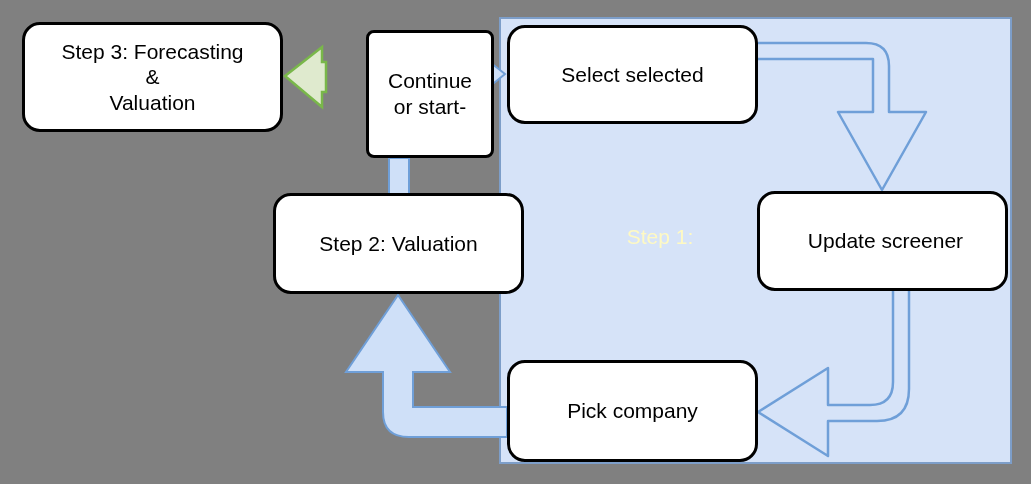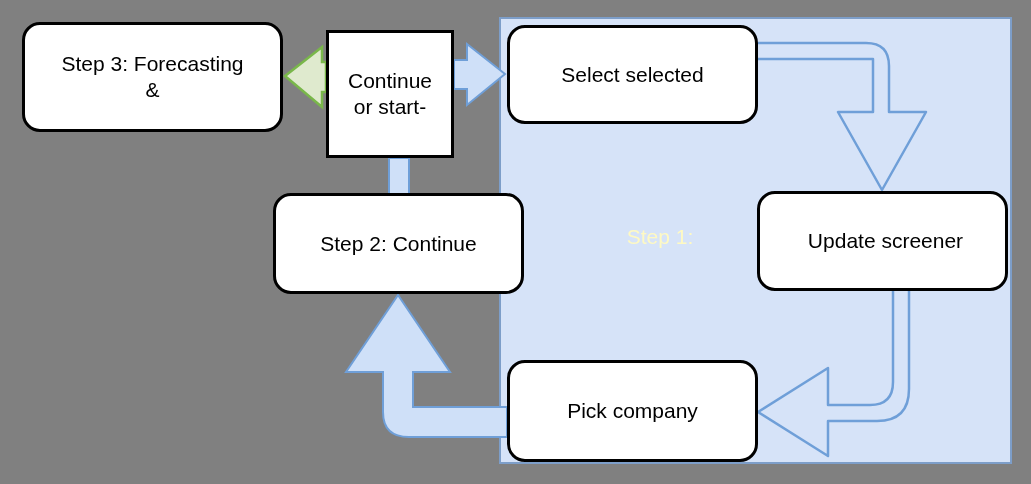--- a/index.html
+++ b/index.html
@@ -44,22 +44,23 @@
     display: flex;
     align-items: center;
     justify-content: center;
     text-align: center;
     font-size: 21px;
     color: #000000;
     line-height: 1.22;
     padding: 4px 10px;
   }
   .node.square {
-    border-radius: 0;
+    border-radius: 8px;
     border-width: 3px;
+    margin-left: 40px;
   }
   #node-step3   { left: 22px;  top: 22px;  width: 261px; height: 110px; }
   #node-decide  { left: 326px; top: 30px;  width: 128px; height: 128px; }
   #node-select  { left: 507px; top: 25px;  width: 251px; height: 99px; }
   #node-update  { left: 757px; top: 191px; width: 251px; height: 100px; padding-left: 16px; }
   #node-step2   { left: 273px; top: 193px; width: 251px; height: 101px; }
   #node-pick    { left: 507px; top: 360px; width: 251px; height: 102px; }
 
   .svg-layer {
     position: absolute;
@@ -107,41 +108,42 @@
     <path class="line-arrow" d="M 893,291 L 893,382 Q 893,405 870,405 L 828,405 L 828,368 L 758,412 L 828,456 L 828,421 L 877,421 Q 909,421 909,389 L 909,291"></path>
 
   </svg>
 
   <div class="panel-label">Step 1:</div>
 
   <div class="node" id="node-step3">
     <div>
       <div>Step 3: Forecasting</div>
       <div>&amp;</div>
+      <div>Valuation</div>
     </div>
   </div>
 
   <div class="node square" id="node-decide">
     <div>
       <div>Continue</div>
       <div>or start-</div>
     </div>
   </div>
 
   <div class="node" id="node-select">
     <div>Select selected</div>
   </div>
 
   <div class="node" id="node-update">
     <div>Update screener</div>
   </div>
 
   <div class="node" id="node-step2">
     <div>
-      <div>Step 2: Continue</div>
+      <div>Step 2: Valuation</div>
     </div>
   </div>
 
   <div class="node" id="node-pick">
     <div>Pick company</div>
   </div>
 
 </div>
 
 </body></html>

